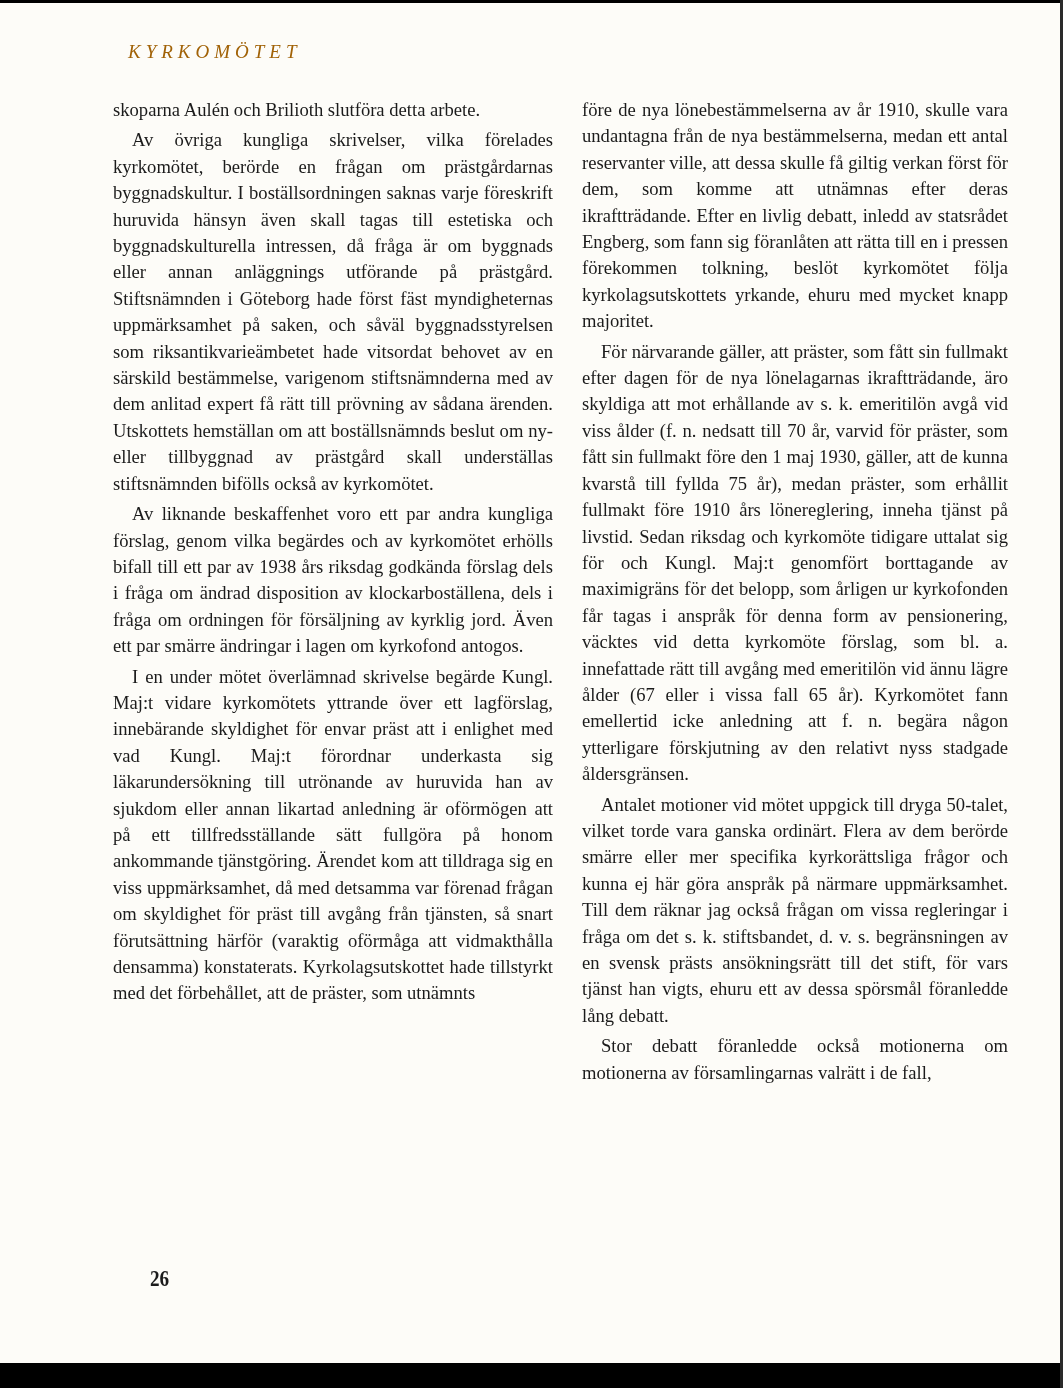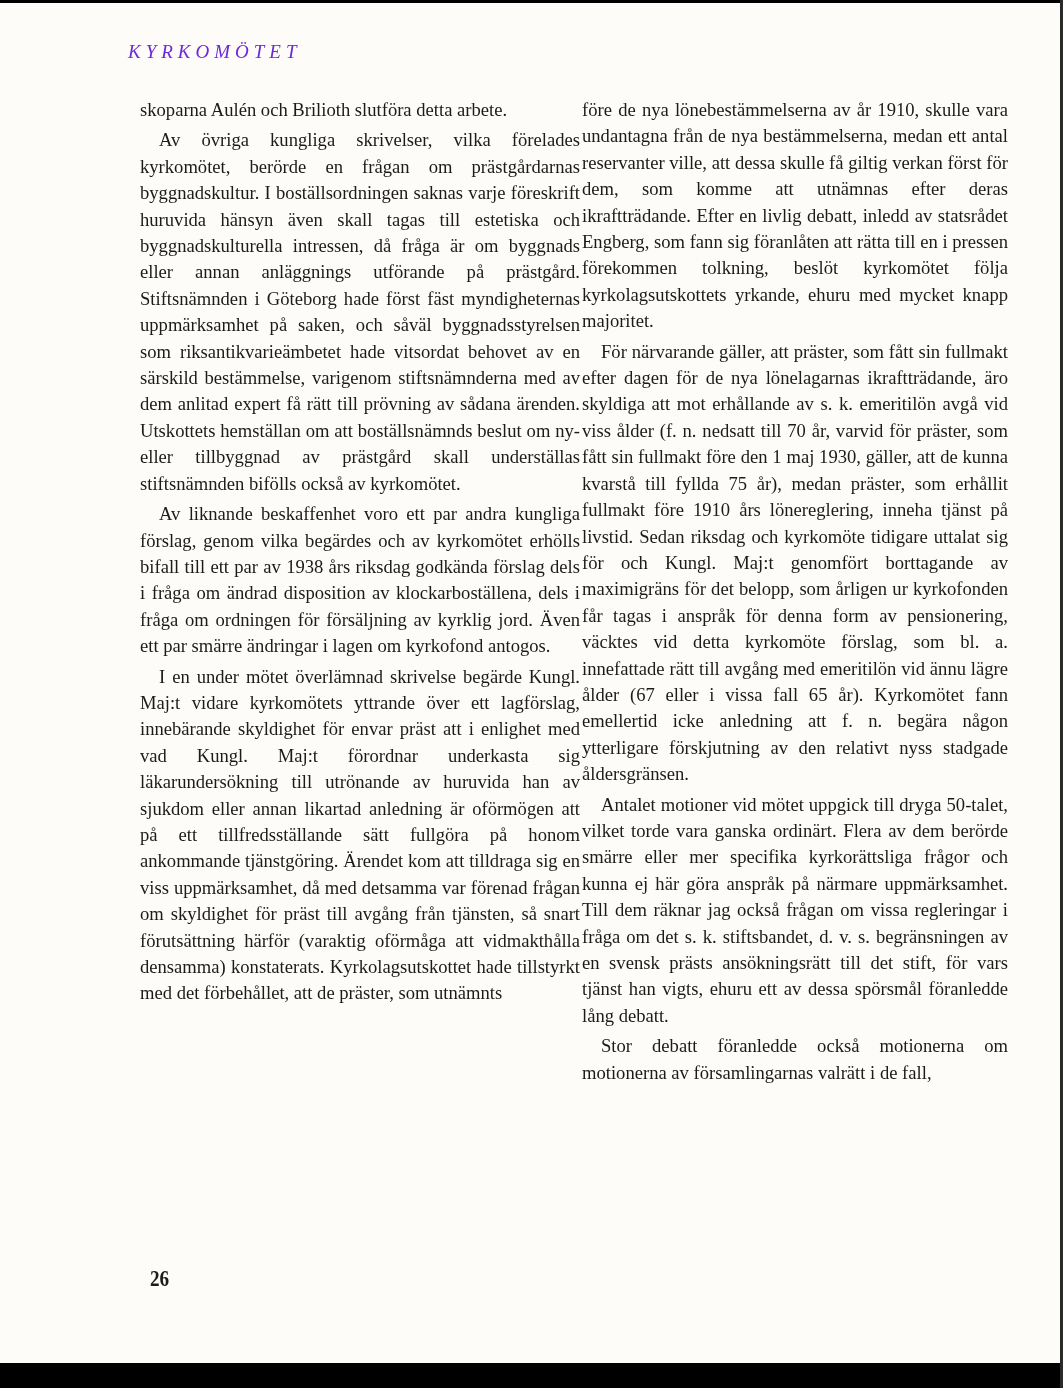--- a/index.html
+++ b/index.html
@@ -11,29 +11,29 @@
   .page {
     position: absolute; left: 0; top: 3px; width: 1060px; height: 1360px;
     background: #fdfcf8; color: #1b1b1b;
   }
   .right-edge {
     position: absolute; right: 0; top: 0; width: 3px; height: 1388px; background: #2a2a2a;
   }
   .running-head {
     position: absolute; left: 128px; top: 38px;
     font-family: "Liberation Serif", serif; font-style: italic;
-    font-size: 19px; letter-spacing: 5px; color: #6d28d9;
+    font-size: 19px; letter-spacing: 5px; color: #a16207;
   }
   .column {
     position: absolute; top: 94px; width: 440px;
     font-family: "Liberation Serif", serif;
     font-size: 18.6px; line-height: 26.4px; text-align: justify;
     hyphens: manual;
   }
-  .col-left { left: 140px; top: 94px; }
+  .col-left { left: 113px; top: 94px; }
   .col-right { left: 582px; top: 94px; width: 426px; font-family: Liberation Serif, serif; }
   .column p { margin: 0 0 4px 0; text-indent: 19px; }
   .column p.cont { text-indent: 0; }
   .page-number {
     position: absolute; left: 150px; top: 1262px;
     font-family: "Liberation Serif", serif; font-size: 24px; font-weight: bold; color: #1b1b1b;
     transform: scaleX(0.8); transform-origin: left top;
   }
 </style>
 </head>

